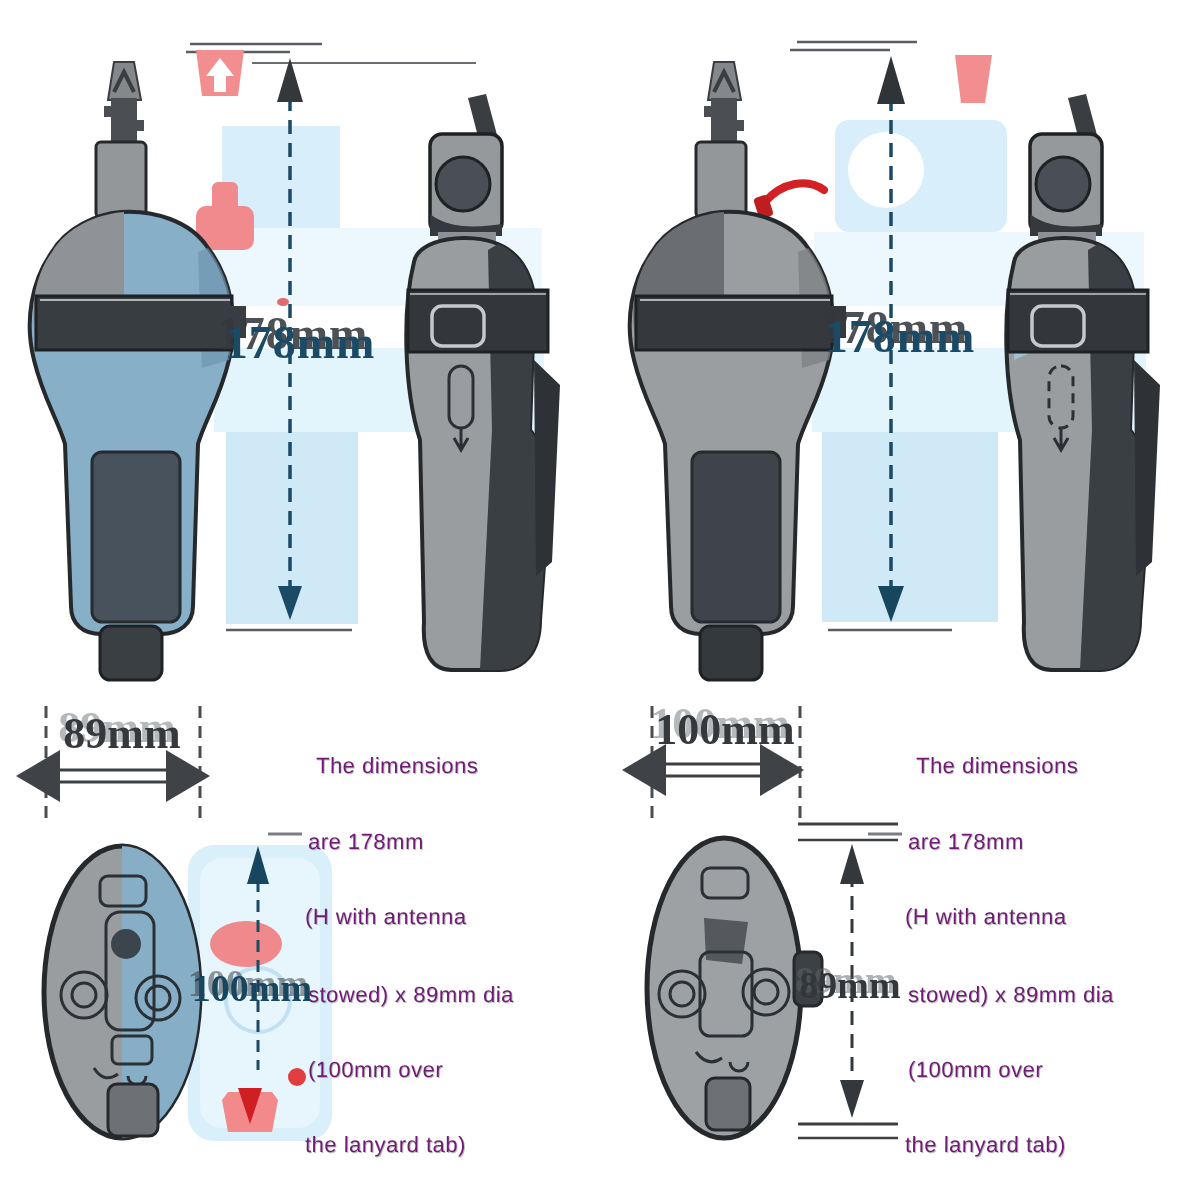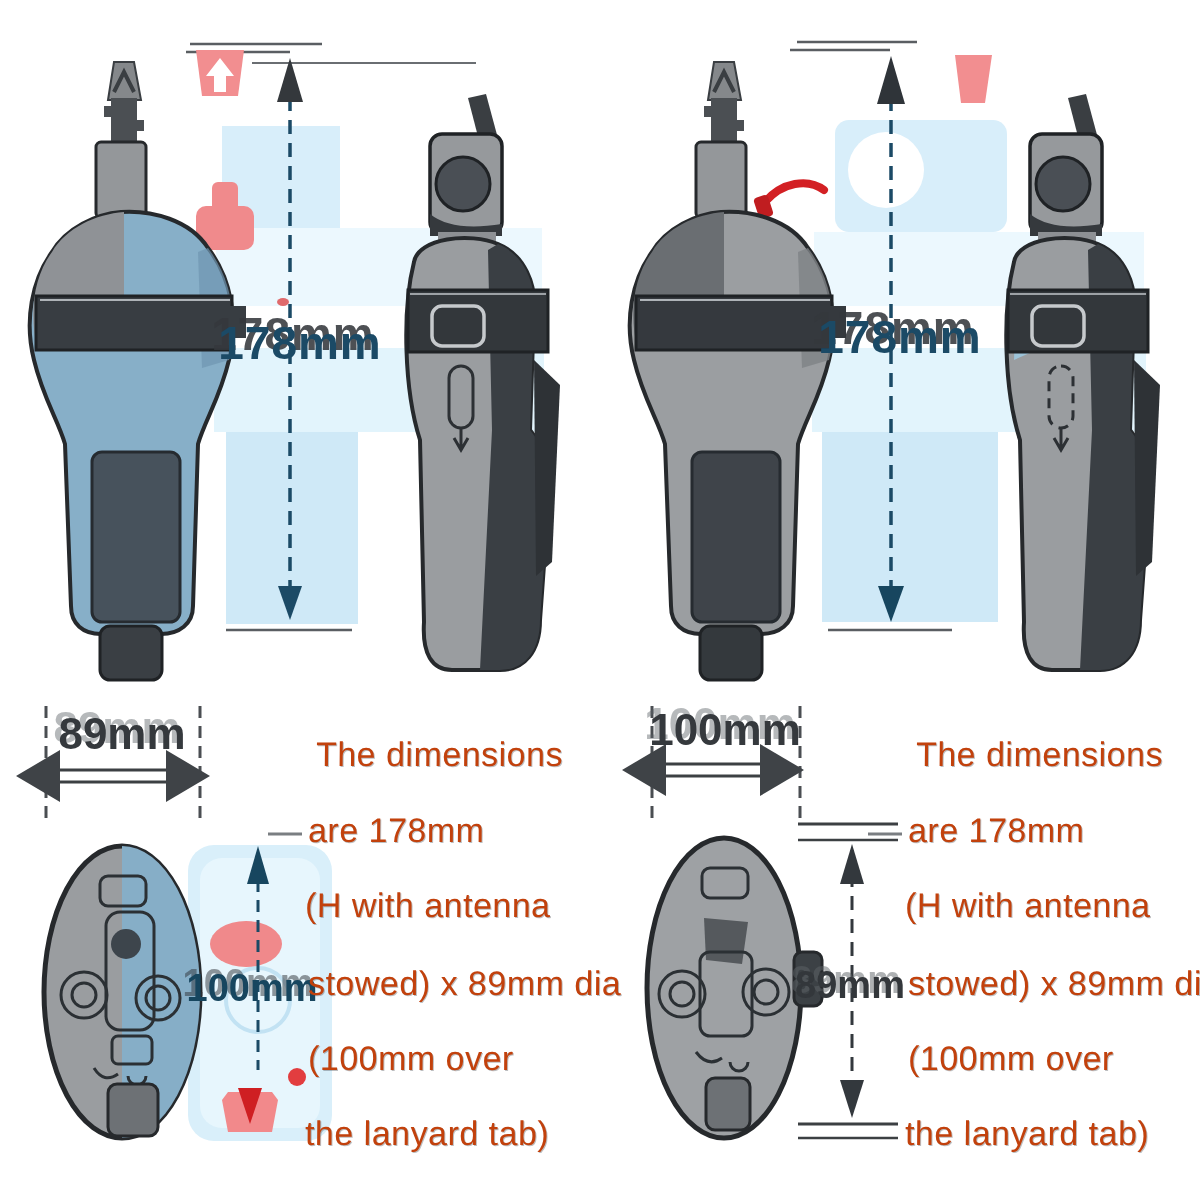--- a/index.html
+++ b/index.html
@@ -1,27 +1,27 @@
 <!DOCTYPE html>
 <html><head>
 <meta charset="utf-8">
 <style>
   html,body{margin:0;padding:0;background:#ffffff;}
   #stage{position:relative;width:1200px;height:1200px;background:#ffffff;overflow:hidden;
          font-family:"Liberation Sans",sans-serif;}
   .panel-svg{position:absolute;top:0;width:600px;height:1200px;}
   #panel-left-svg{left:0;}
   #panel-right-svg{left:600px;}
-  .dim-label{position:absolute;transform:translate(-50%,-50%);font-weight:bold;white-space:nowrap;line-height:1;}
+  .dim-label{position:absolute;transform:translate(-50%,-50%);font-weight:bold;white-space:nowrap;line-height:1;font-family:Liberation Serif, serif;}
   .height-label{font-size:46px;color:#1b4a66;letter-spacing:1px;text-shadow:-7px -9px 0 rgba(52,56,60,.88);}
   .width-label{font-size:44px;color:#35393d;letter-spacing:0;text-shadow:-5px -6px 0 rgba(94,99,104,.45);}
   .depth-label-navy{font-size:38px;color:#17465f;text-shadow:-4px -5px 0 rgba(45,50,55,.5);}
   .depth-label-dark{font-size:38px;color:#33373b;text-shadow:-4px -5px 0 rgba(94,99,104,.5);}
-  .desc-line{position:absolute;font-size:34px;color:#c2410c;white-space:nowrap;letter-spacing:.5px;
-             transform:skewX(-.5deg);text-shadow:1px 1px 0 rgba(66,70,74,.35);}
+  .desc-line{position:absolute;font-size:22px;color:#701a75;white-space:nowrap;letter-spacing:.5px;
+             transform:skewX(-.5deg);text-shadow:1px 1px 0 rgba(66,70,74,.35);margin-top:18px;}
   svg .outline{stroke:#26292c;stroke-width:4;}
   svg .detail{fill:none;stroke:#2b3034;stroke-width:3;}
   svg .ghostline{stroke:#5a5e62;stroke-width:2.5;fill:none;}
 </style>
 </head>
 <body>
 
 <div id="stage">
 
   <svg id="panel-left-svg" class="panel-svg" viewBox="0 0 600 1200">

